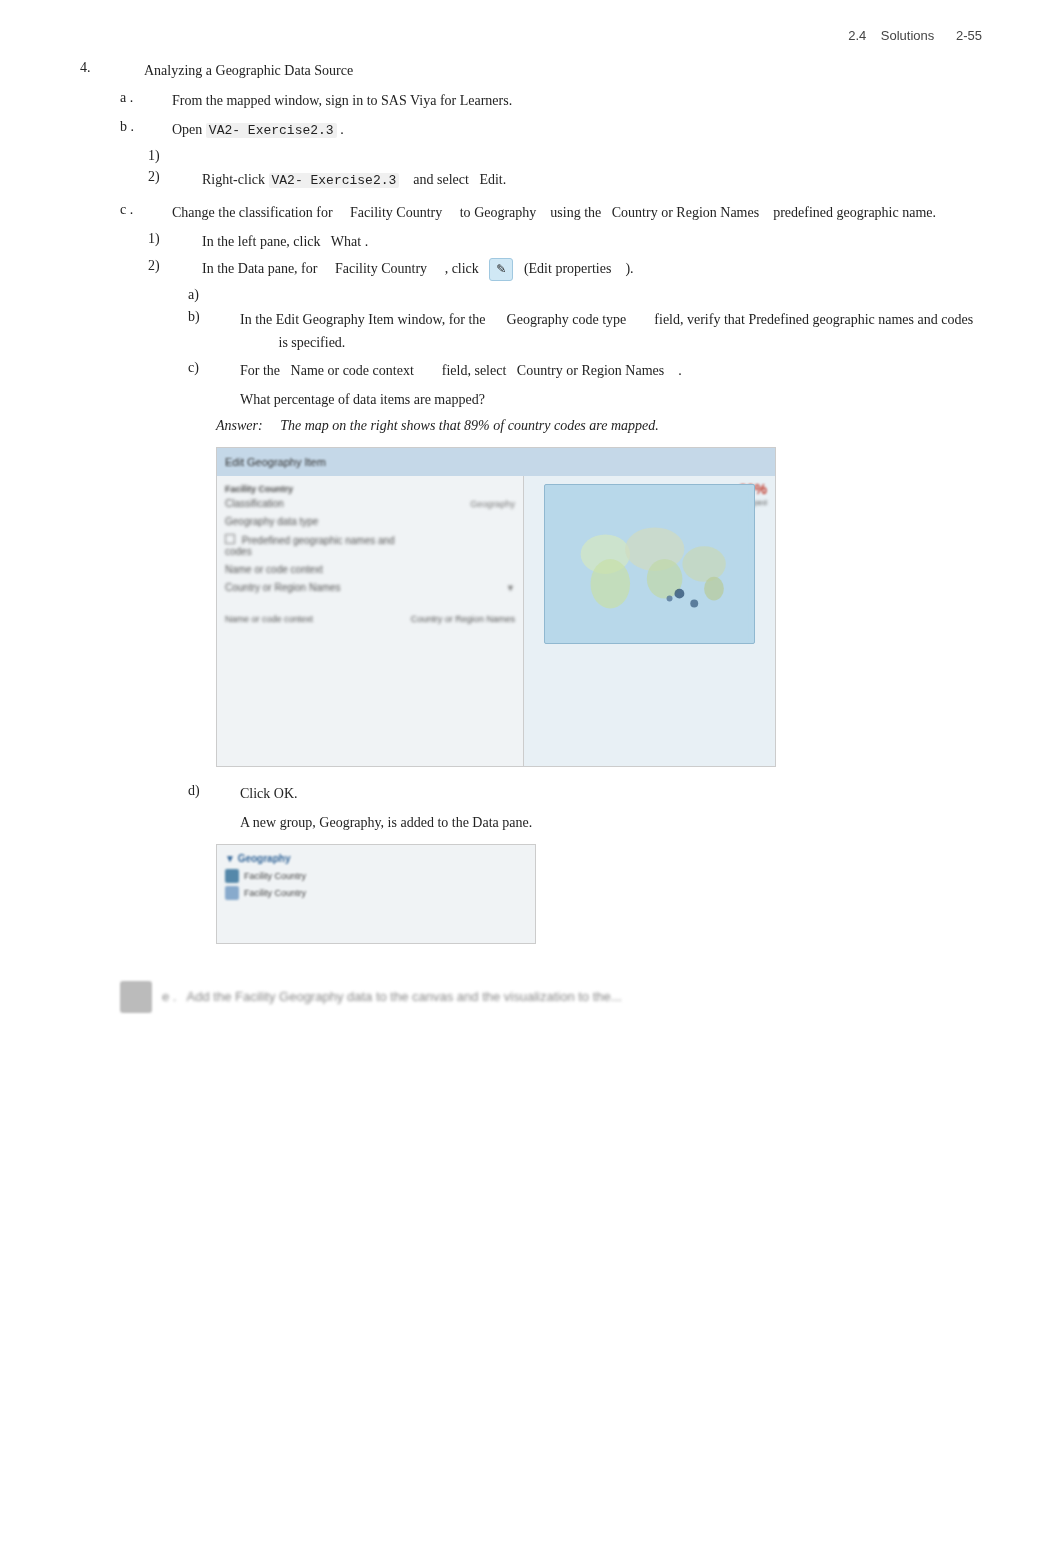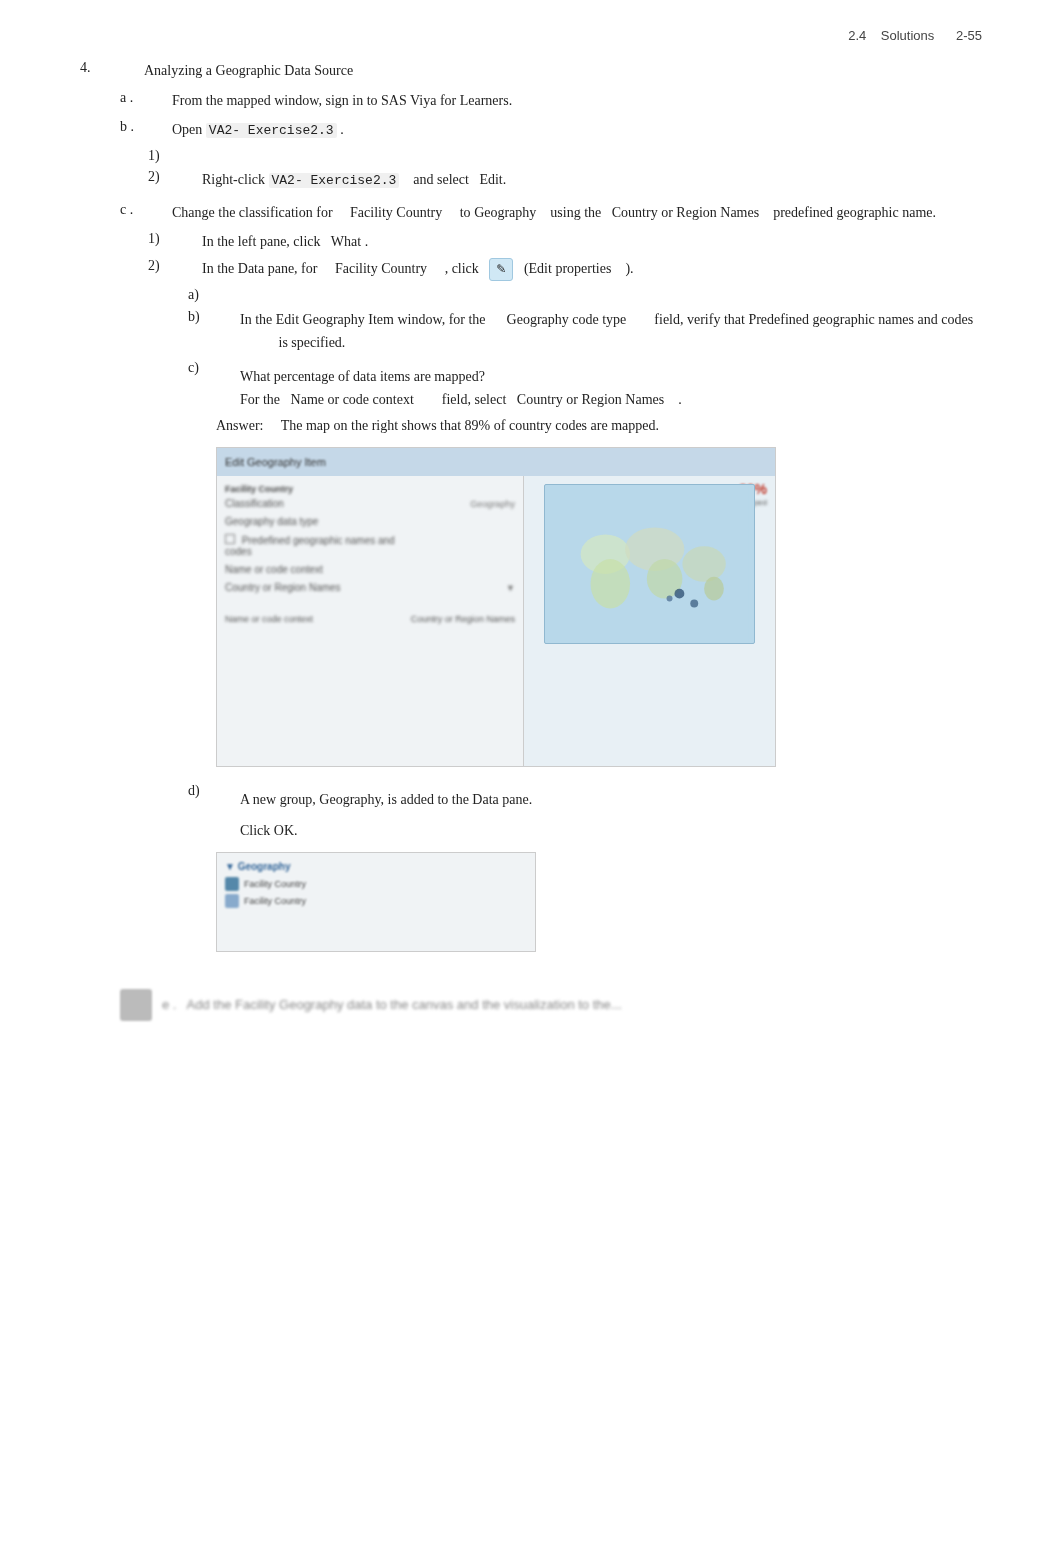--- a/index.html
+++ b/index.html
@@ -109,20 +109,21 @@
     .para-text {
       font-size: 14px;
       line-height: 1.6;
       margin-left: 24px;
     }
     .answer-text {
       font-size: 14px;
       margin-top: 4px;
       margin-bottom: 6px;
       line-height: 1.6;
+      font-style: italic;
     }
     .screenshot-container {
       margin: 10px 0 10px 0;
       border: 1px solid #ccc;
       background: #f7f7f7;
       width: 560px;
       height: 320px;
       position: relative;
       overflow: hidden;
     }
@@ -381,25 +382,25 @@
                         <div>
                           <p class="para-text">
                             In the Edit Geography Item window, for the &nbsp;&nbsp;&nbsp;&nbsp; <span class="bold">Geography code type</span> &nbsp;&nbsp;&nbsp;&nbsp;&nbsp;&nbsp; field, verify that Predefined geographic names and codes &nbsp;&nbsp;&nbsp;&nbsp;&nbsp;&nbsp;&nbsp;&nbsp;&nbsp;&nbsp; is specified.
                           </p>
                         </div>
                       </li>
 
                       <li>
                         <span class="alpha-label">c)</span>
                         <div>
+                          <p class="para-text">
+                            For the &nbsp; <span class="bold">Name or code context</span> &nbsp;&nbsp;&nbsp;&nbsp;&nbsp;&nbsp; field, select &nbsp; <span class="bold">Country or Region Names</span> &nbsp;&nbsp; .
+                          </p>
                           <p class="para-text" style="margin-top:6px;">
                             What percentage of data items are mapped?
-                          </p>
-                          <p class="para-text">
-                            For the &nbsp; <span class="bold">Name or code context</span> &nbsp;&nbsp;&nbsp;&nbsp;&nbsp;&nbsp; field, select &nbsp; <span class="bold">Country or Region Names</span> &nbsp;&nbsp; .
                           </p>
                           <p class="answer-text" style="margin-top:4px;">
                             Answer: &nbsp;&nbsp;&nbsp; The map on the right shows that 89% of country codes are mapped.
                           </p>
 
                           <div class="screenshot-container">
                             <div class="screenshot-inner">
 
                               <div class="ss-title-bar">
                                 <span class="ss-title-text">Edit Geography Item</span>
@@ -459,24 +460,24 @@
                               </div>
                             </div>
                           </div>
 
                         </div>
                       </li>
 
                       <li>
                         <span class="alpha-label">d)</span>
                         <div>
+                          <p class="para-text">Click OK.</p>
                           <p class="para-text" style="margin-top:6px; margin-bottom:8px;">
                             A new group, Geography, is added to the Data pane.
                           </p>
-                          <p class="para-text">Click OK.</p>
 
                           <div class="screenshot2-container">
                             <div class="ss2-inner">
                               <div class="ss2-group-header">▼ Geography</div>
                               <div class="ss2-item">
                                 <span class="ss2-icon"></span>
                                 <span>Facility Country</span>
                               </div>
                               <div class="ss2-item">
                                 <span class="ss2-icon2"></span>

